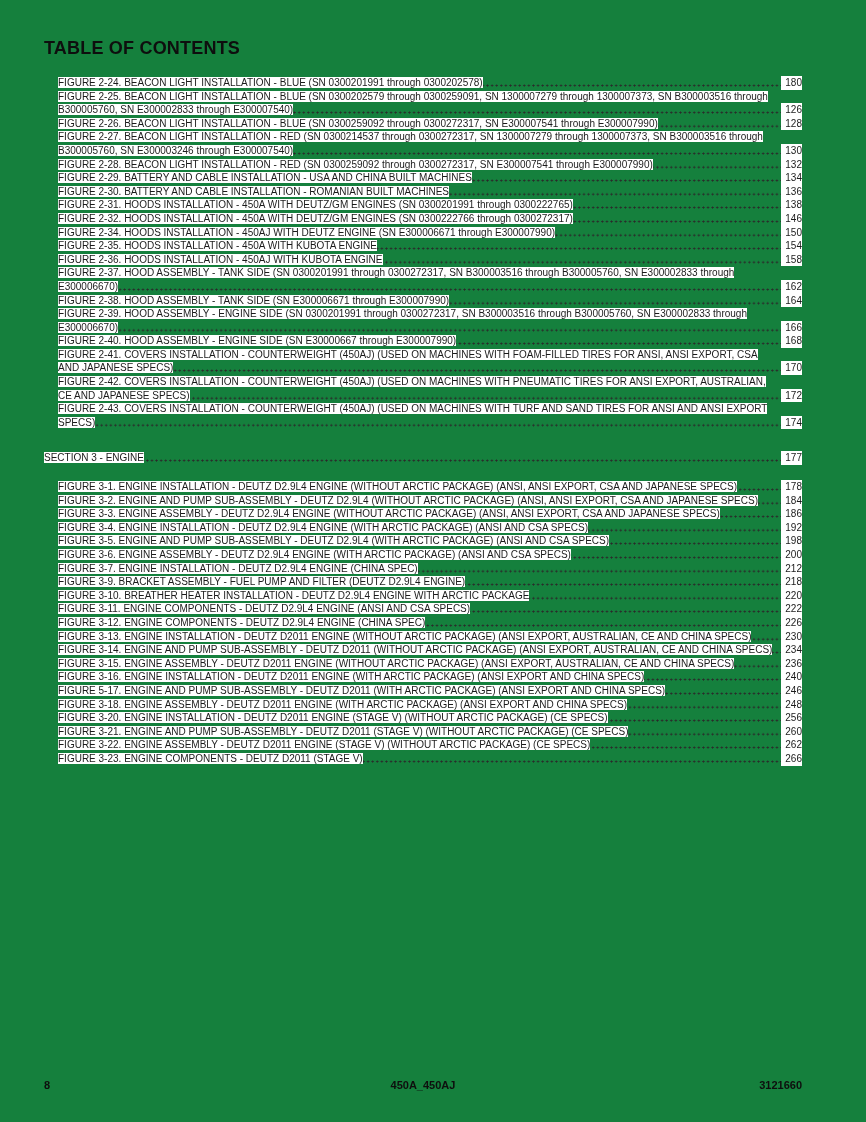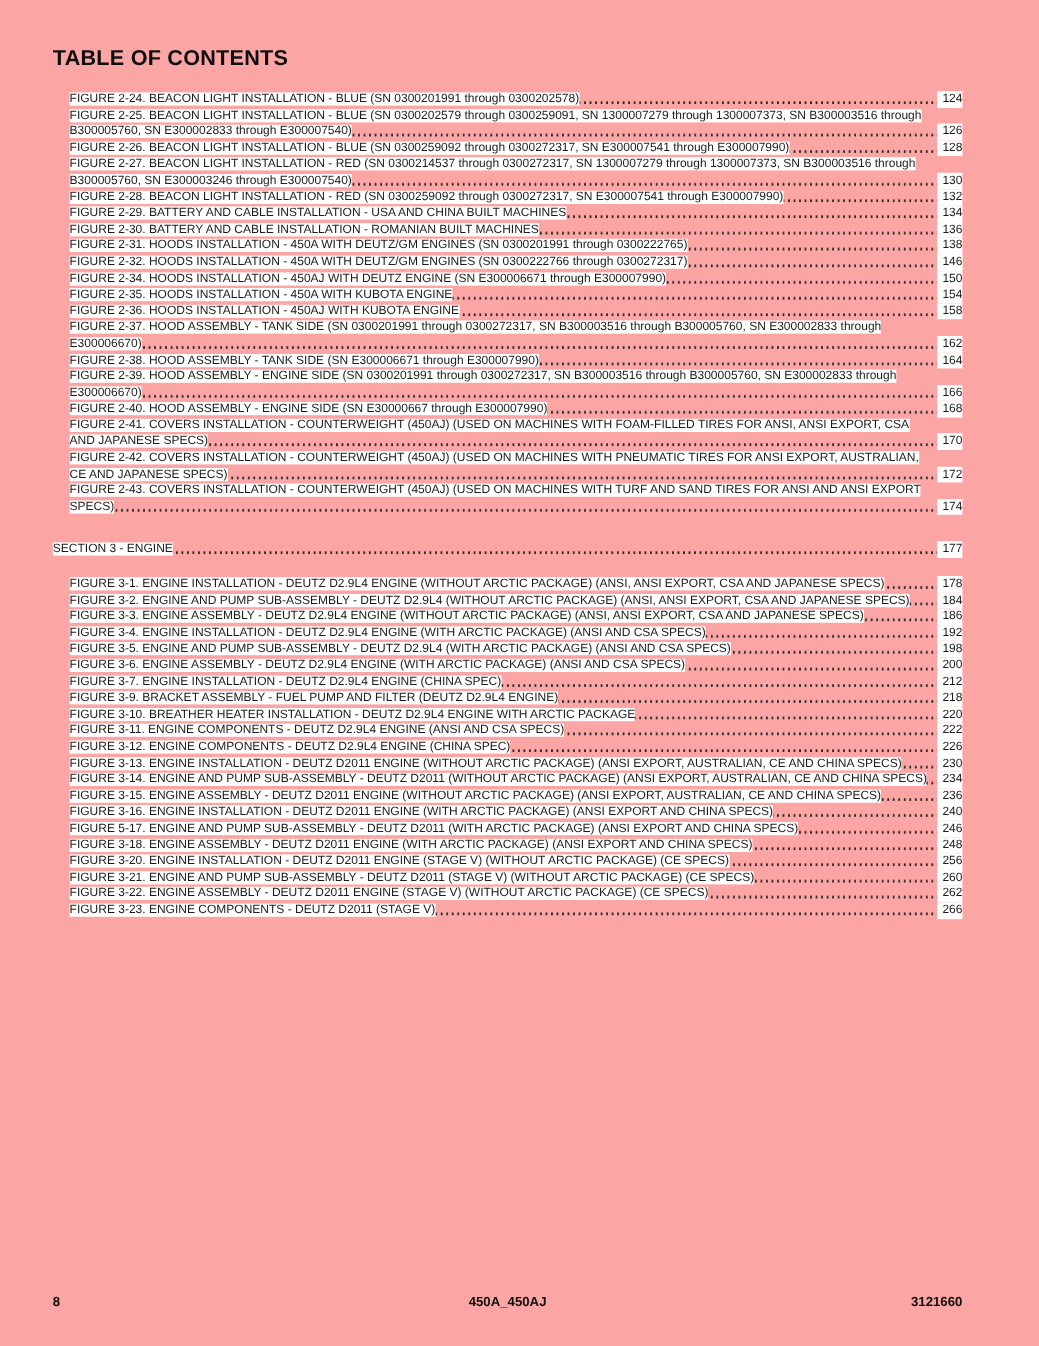--- a/index.html
+++ b/index.html
@@ -3,21 +3,21 @@
 <meta charset="utf-8">
 <style>
   * { margin: 0; padding: 0; box-sizing: border-box; }
   html, body { background: #ffffff; }
   body { font-family: "Liberation Sans", "DejaVu Sans", sans-serif; }
 
   .page {
     position: relative;
     width: 866px;
     height: 1122px;
-    background: #fca5a5;
+    background: #15803d;
     color: #1b1b1b;
     overflow: hidden;
   }
 
   .content {
     position: absolute;
     left: 44px;
     right: 64px;
     top: 38px;
   }
@@ -77,21 +77,21 @@
 <body>
 
 <div class="page">
   <div class="content">
 
     <h1 class="doc-title">TABLE OF CONTENTS</h1>
 
     <div>
 
       <div class="toc-entries">
-  <p class="entry"><span class="txt">FIGURE 2-24. BEACON LIGHT INSTALLATION - BLUE (SN 0300201991 through 0300202578)</span><span class="pg">124</span></p>
+  <p class="entry"><span class="txt">FIGURE 2-24. BEACON LIGHT INSTALLATION - BLUE (SN 0300201991 through 0300202578)</span><span class="pg">180</span></p>
 
   <p class="entry"><span class="txt">FIGURE 2-25. BEACON LIGHT INSTALLATION - BLUE (SN 0300202579 through 0300259091, SN 1300007279 through 1300007373, SN B300003516 through B300005760, SN E300002833 through E300007540)</span><span class="pg">126</span></p>
 
   <p class="entry"><span class="txt">FIGURE 2-26. BEACON LIGHT INSTALLATION - BLUE (SN 0300259092 through 0300272317, SN E300007541 through E300007990)</span><span class="pg">128</span></p>
 
   <p class="entry"><span class="txt">FIGURE 2-27. BEACON LIGHT INSTALLATION - RED (SN 0300214537 through 0300272317, SN 1300007279 through 1300007373, SN B300003516 through B300005760, SN E300003246 through E300007540)</span><span class="pg">130</span></p>
 
   <p class="entry"><span class="txt">FIGURE 2-28. BEACON LIGHT INSTALLATION - RED (SN 0300259092 through 0300272317, SN E300007541 through E300007990)</span><span class="pg">132</span></p>
 
   <p class="entry"><span class="txt">FIGURE 2-29. BATTERY AND CABLE INSTALLATION - USA AND CHINA BUILT MACHINES</span><span class="pg">134</span></p>

